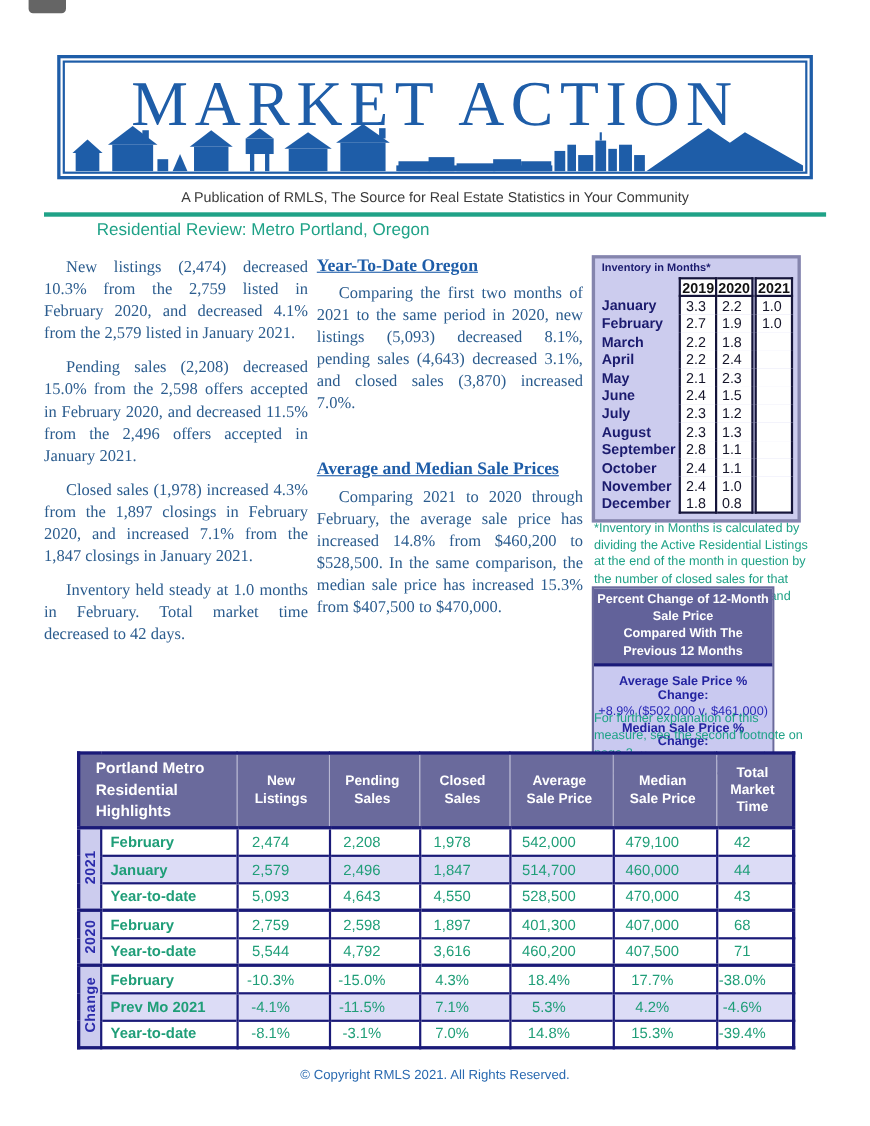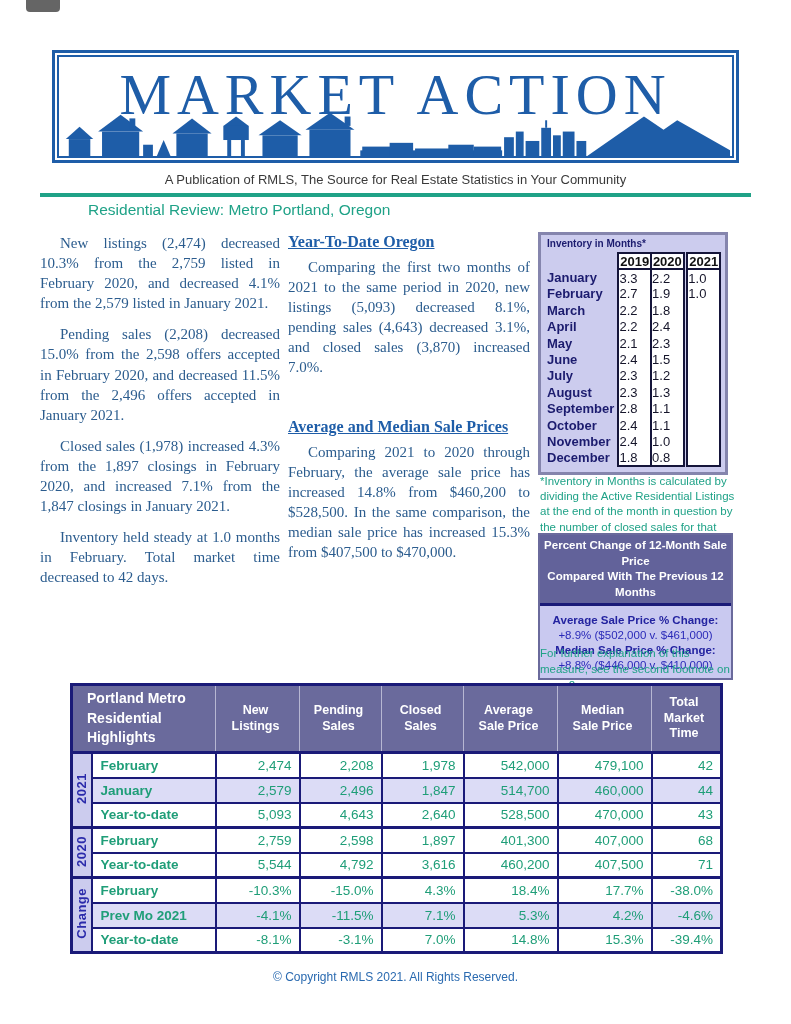--- a/index.html
+++ b/index.html
@@ -41,48 +41,48 @@
   .mid-gap{margin-top:40px;}
 
   
   .inv-wrap{position:absolute;left:538px;top:232px;width:190px;background:var(--lavender);border:3px solid #8585ad;padding:2px 4px 5px 4px;}
   .inv-title{font-size:10px;font-weight:bold;color:var(--inv-navy);padding:1px 2px 3px 2px;}
   table.inv{border-collapse:collapse;width:100%;}
   .inv th,.inv td{font-size:13px;height:16.4px;line-height:1;}
   .inv th.inv-year{background:#fff;border:2px solid var(--inv-border);color:#111;font-weight:bold;text-align:center;width:34px;}
   .inv th.inv-blank,.inv td.inv-gap{background:transparent;border:none;}
   .inv td.inv-month{color:var(--inv-navy);font-weight:bold;text-align:left;padding-left:2px;}
-  .inv td.inv-val{background:#fff;border-left:2px solid var(--inv-border);border-right:2px solid var(--inv-border);text-align:left;padding-right:4px;color:#15152a;}
+  .inv td.inv-val{background:#fff;border-left:2px solid var(--inv-border);border-right:2px solid var(--inv-border);text-align:center;padding-right:4px;color:#15152a;}
   .inv tr.last td.inv-val{border-bottom:2px solid var(--inv-border);}
   .inv col.gapcol{width:5px;}
   .inv col.monthcol{width:76px;}
 
   .inv-footnote{position:absolute;left:540px;top:474px;width:196px;color:var(--teal);font-size:11.5px;line-height:1.32;}
 
   
-  .pct-box{position:absolute;left:538px;top:533px;width:195px;border:2px solid var(--slate);}
+  .pct-box{position:absolute;left:538px;top:533px;width:166px;border:2px solid var(--slate);}
   .pct-head{background:#62629a;color:#fff;font-weight:bold;font-size:11.5px;text-align:center;line-height:1.35;padding:3px 2px;border-bottom:3px solid var(--navy);}
   .pct-body{background:#c9c9f0;text-align:center;padding:5px 2px 7px 2px;}
   .pct-label{color:#2323a0;font-weight:bold;font-size:11.5px;margin-top:3px;}
   .pct-value{color:#2a2ab8;font-size:11.5px;margin-top:3px;}
   .pct-note{position:absolute;left:540px;top:645px;width:196px;color:var(--teal);font-size:11.5px;line-height:1.4;}
 
   
   .summary-wrap{position:absolute;left:70px;top:683px;}
   table.summary{border-collapse:collapse;table-layout:fixed;width:650px;border:3px solid var(--navy);}
   .summary thead th{background:var(--slate);color:#fff;font-weight:bold;height:68px;border-bottom:3px solid var(--navy);border-left:1px solid #b7b7d2;vertical-align:middle;}
   .summary thead th:first-child{border-left:none;text-align:left;padding-left:14px;font-size:14px;line-height:1.4;}
   .summary thead th.colhead{font-size:12.5px;text-align:center;white-space:pre-line;line-height:1.25;padding-right:4px;}
   .summary tbody td{height:25px;border-top:2px solid var(--navy);border-left:2px solid var(--navy);font-size:13.5px;background:#fff;}
   .summary tbody tr.group-start td{border-top:3px solid var(--navy);}
   .summary tbody tr.shaded td{background:var(--row-shade);}
   .summary td.year-cell{background:var(--lavender) !important;border-left:none;text-align:center;vertical-align:middle;}
   .summary td.year-cell .vert{writing-mode:vertical-rl;transform:rotate(180deg);font-weight:bold;font-size:13px;color:var(--year-blue);letter-spacing:.5px;}
   .summary td.label-cell{font-weight:bold;color:var(--val-green);text-align:left;padding-left:8px;}
-  .summary td.val-cell{color:var(--val-green);text-align:right;padding-right:7px;}
+  .summary td.val-cell{color:var(--val-green);text-align:center;padding-right:23px;}
 
   .footer-line{position:absolute;left:0;top:970px;width:100%;text-align:center;color:#2a6ab0;font-size:12px;}
 </style>
 </head>
 <body>
 
 <div class="page">
 
   <div class="scan-artifact"></div>
 
@@ -319,21 +319,21 @@
             <td class="val-cell">2,496</td>
             <td class="val-cell">1,847</td>
             <td class="val-cell">514,700</td>
             <td class="val-cell">460,000</td>
             <td class="val-cell">44</td>
           </tr>
           <tr>
             <td class="label-cell">Year-to-date</td>
             <td class="val-cell">5,093</td>
             <td class="val-cell">4,643</td>
-            <td class="val-cell">2,640</td>
+            <td class="val-cell">4,550</td>
             <td class="val-cell">528,500</td>
             <td class="val-cell">470,000</td>
             <td class="val-cell">43</td>
           </tr>
           <tr class="group-start">
             <td class="year-cell" rowspan="2"><span class="vert">2020</span></td>
             <td class="label-cell">February</td>
             <td class="val-cell">2,759</td>
             <td class="val-cell">2,598</td>
             <td class="val-cell">1,897</td>

